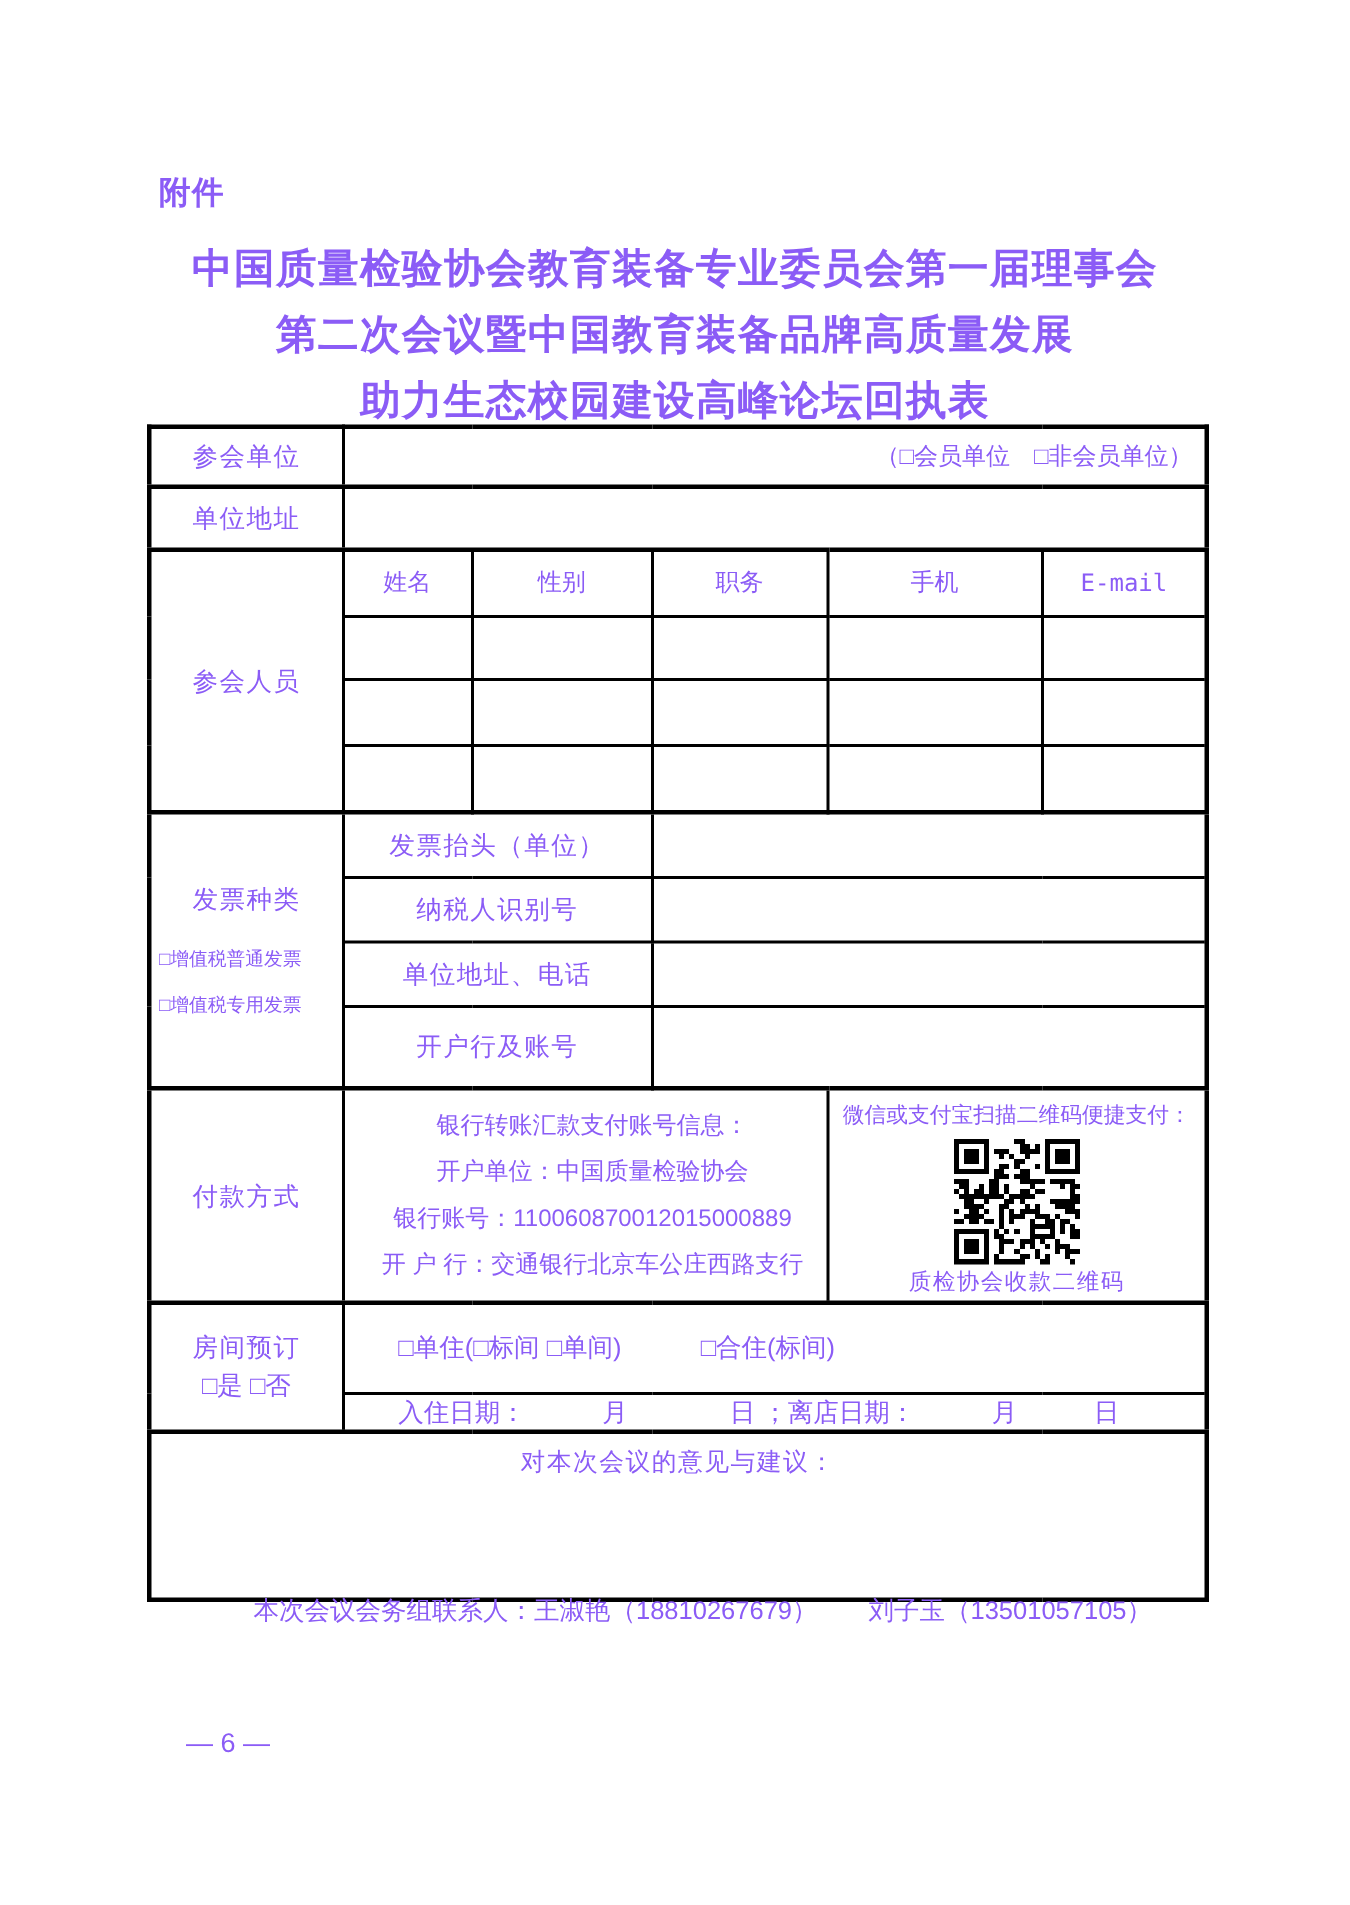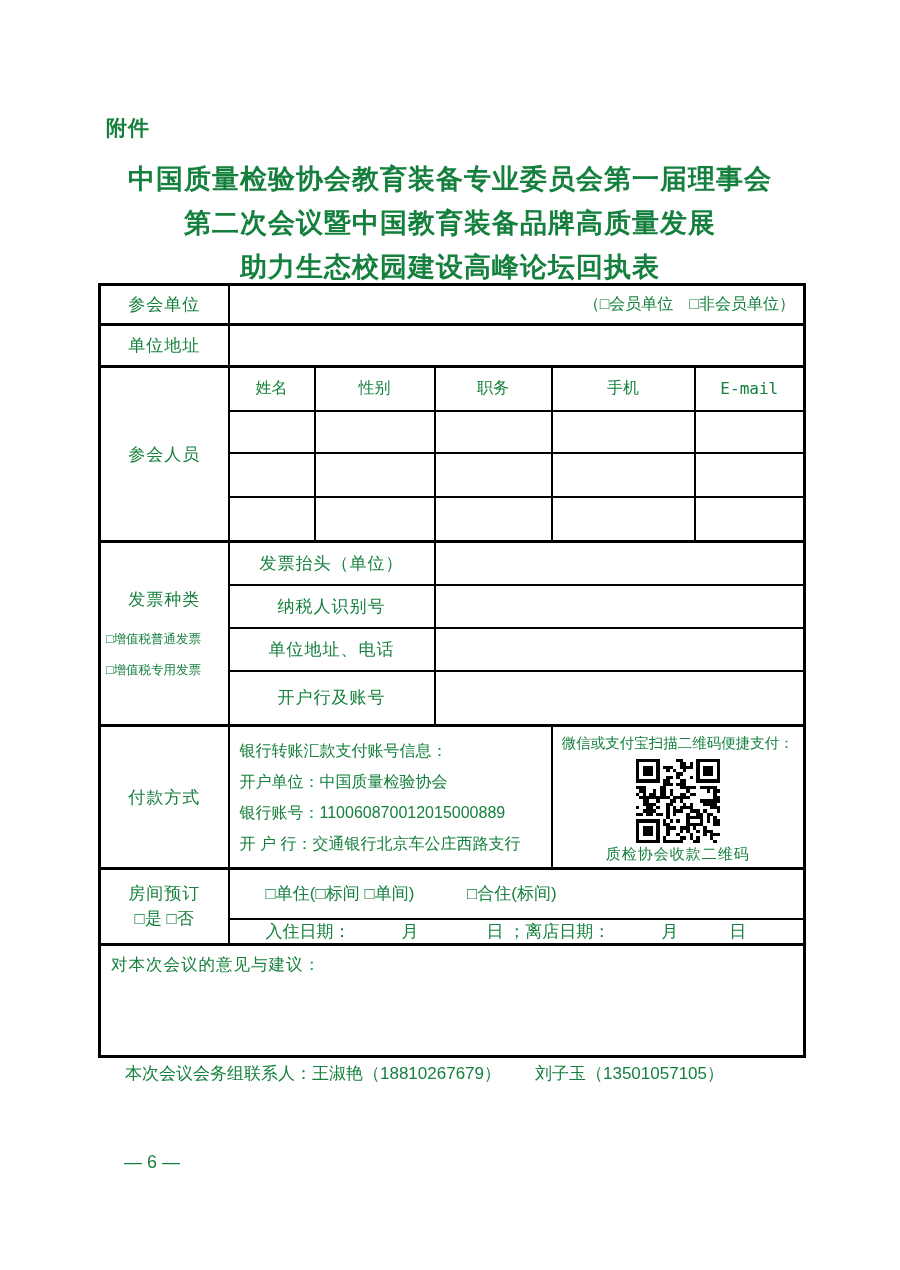--- a/index.html
+++ b/index.html
@@ -1,50 +1,50 @@
 <!DOCTYPE html>
 <html><head>
 <meta charset="utf-8">
 <style>
   html,body{margin:0;padding:0;background:#888;}
   .page{
     position:relative;width:900px;height:1270px;margin:0 auto;
-    background:#fff;color:#15803d;
+    background:#fff;color:#8b5cf6;
     font-family:"Liberation Sans","DejaVu Sans",sans-serif;
     overflow:hidden;
   }
   .attachment{position:absolute;left:106px;top:114px;font-size:21px;font-weight:bold;letter-spacing:1px;}
   .title{position:absolute;left:0;right:0;top:157px;text-align:center;font-weight:bold;font-size:27px;line-height:44px;letter-spacing:1px;}
   table.form{
     position:absolute;left:98px;top:283px;width:705px;
     border-collapse:collapse;table-layout:fixed;
     border:3px solid #000;
   }
   td{border:2px solid #000;padding:0;font-size:17px;text-align:center;vertical-align:middle;overflow:hidden;}
   tr.sec > td{border-top-width:3px;}
   td.lbl{letter-spacing:1px;}
   td.unit-value{text-align:right;padding-right:8px;font-size:16px;}
   td.hdr{font-size:16px;}
   .mono{font-family:"DejaVu Sans Mono","Liberation Mono",monospace;}
   td.inv-lbl{font-size:17px;letter-spacing:1px;}
   .invoice-kind .kind-label{font-size:17px;letter-spacing:1px;margin-bottom:20px;}
   .invoice-kind .kind-option{font-size:12.5px;text-align:left;padding-left:5px;margin-top:14px;white-space:nowrap;}
-  td.bank-cell{text-align:left;vertical-align:middle;padding-left:10px;}
+  td.bank-cell{text-align:center;vertical-align:middle;padding-left:10px;}
   .bank-line{font-size:16px;line-height:31px;white-space:nowrap;}
   td.qr-cell{vertical-align:top;padding-top:7px;}
   .qr-title{font-size:14.5px;white-space:nowrap;}
   .qr-box{width:84px;height:84px;margin:6px auto 2px auto;}
   .qr-caption{font-size:15px;letter-spacing:1px;}
   .room-label .rl1{line-height:25px;letter-spacing:1px;}
   .room-label .rl2{line-height:25px;}
   td.room-options{text-align:left;padding-left:36px;font-size:17px;}
   td.room-options .opt1{margin-right:48px;}
   td.room-dates{text-align:left;padding-left:36px;font-size:17px;}
-  td.comments-cell{text-align:left;vertical-align:top;padding:8px 10px;font-size:16.5px;letter-spacing:1px;}
-  .footer-line{position:absolute;font-size:17px;white-space:nowrap;}
+  td.comments-cell{text-align:center;vertical-align:top;padding:8px 10px;font-size:16.5px;letter-spacing:1px;}
+  .footer-line{position:absolute;font-size:17px;white-space:nowrap;margin-left:44px;}
   .fl1{left:125px;top:1062px;}
   .fl2{left:309px;top:1094px;}
   .fl3{left:125px;top:1124px;}
   .page-number{position:absolute;left:124px;top:1152px;font-size:18px;}
 </style>
 </head>
 <body>
 
 <div class="page">
 
@@ -357,21 +357,21 @@
                 <rect x="19" y="1" width="5" height="5" fill="#fff"></rect>
                 <rect x="20" y="2" width="3" height="3" fill="#000"></rect>
                 <rect x="0" y="18" width="7" height="7" fill="#000"></rect>
                 <rect x="1" y="19" width="5" height="5" fill="#fff"></rect>
                 <rect x="2" y="20" width="3" height="3" fill="#000"></rect>
               </svg></div>
         <div class="qr-caption">质检协会收款二维码</div>
       </td>
     </tr>
 
-    <tr class="sec" style="height:50px">
+    <tr class="sec" style="height:60px">
       <td rowspan="2" class="room-label">
         <div class="rl1">房间预订</div>
         <div class="rl2">□是 □否</div>
       </td>
       <td colspan="5" class="room-options">
         <span class="opt1">□单住(□标间 □单间)</span>
         <span>□合住(标间)</span>
       </td>
     </tr>
     <tr style="height:22px">

